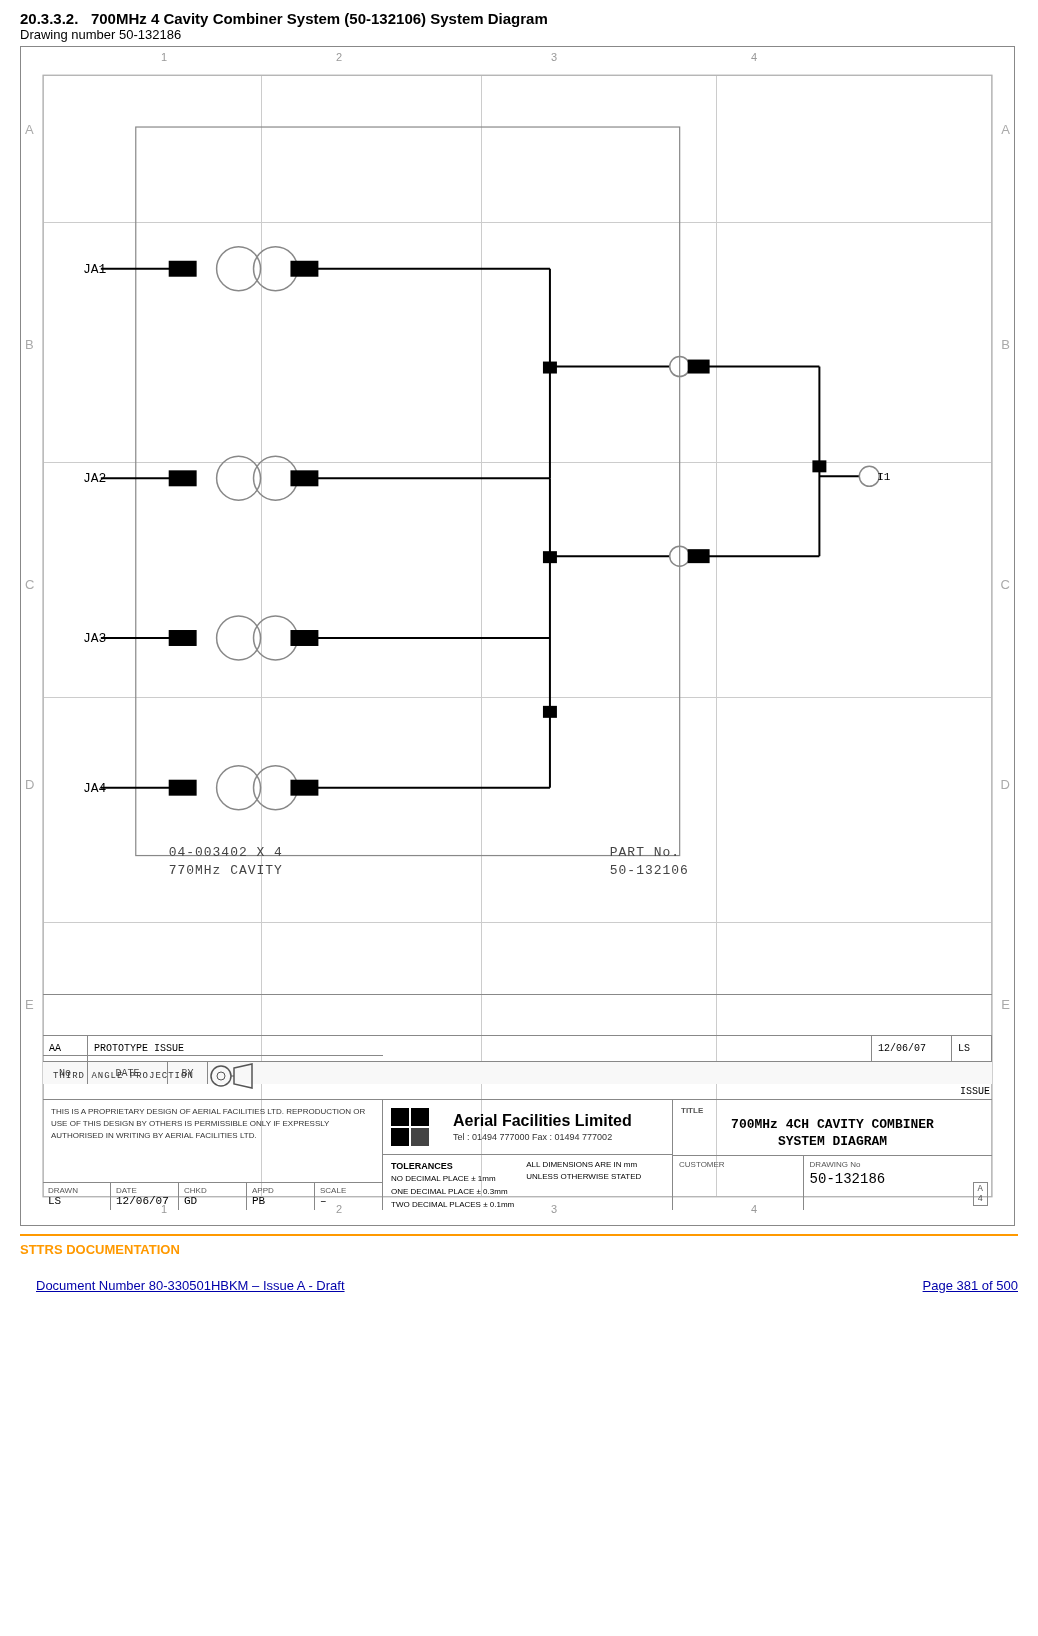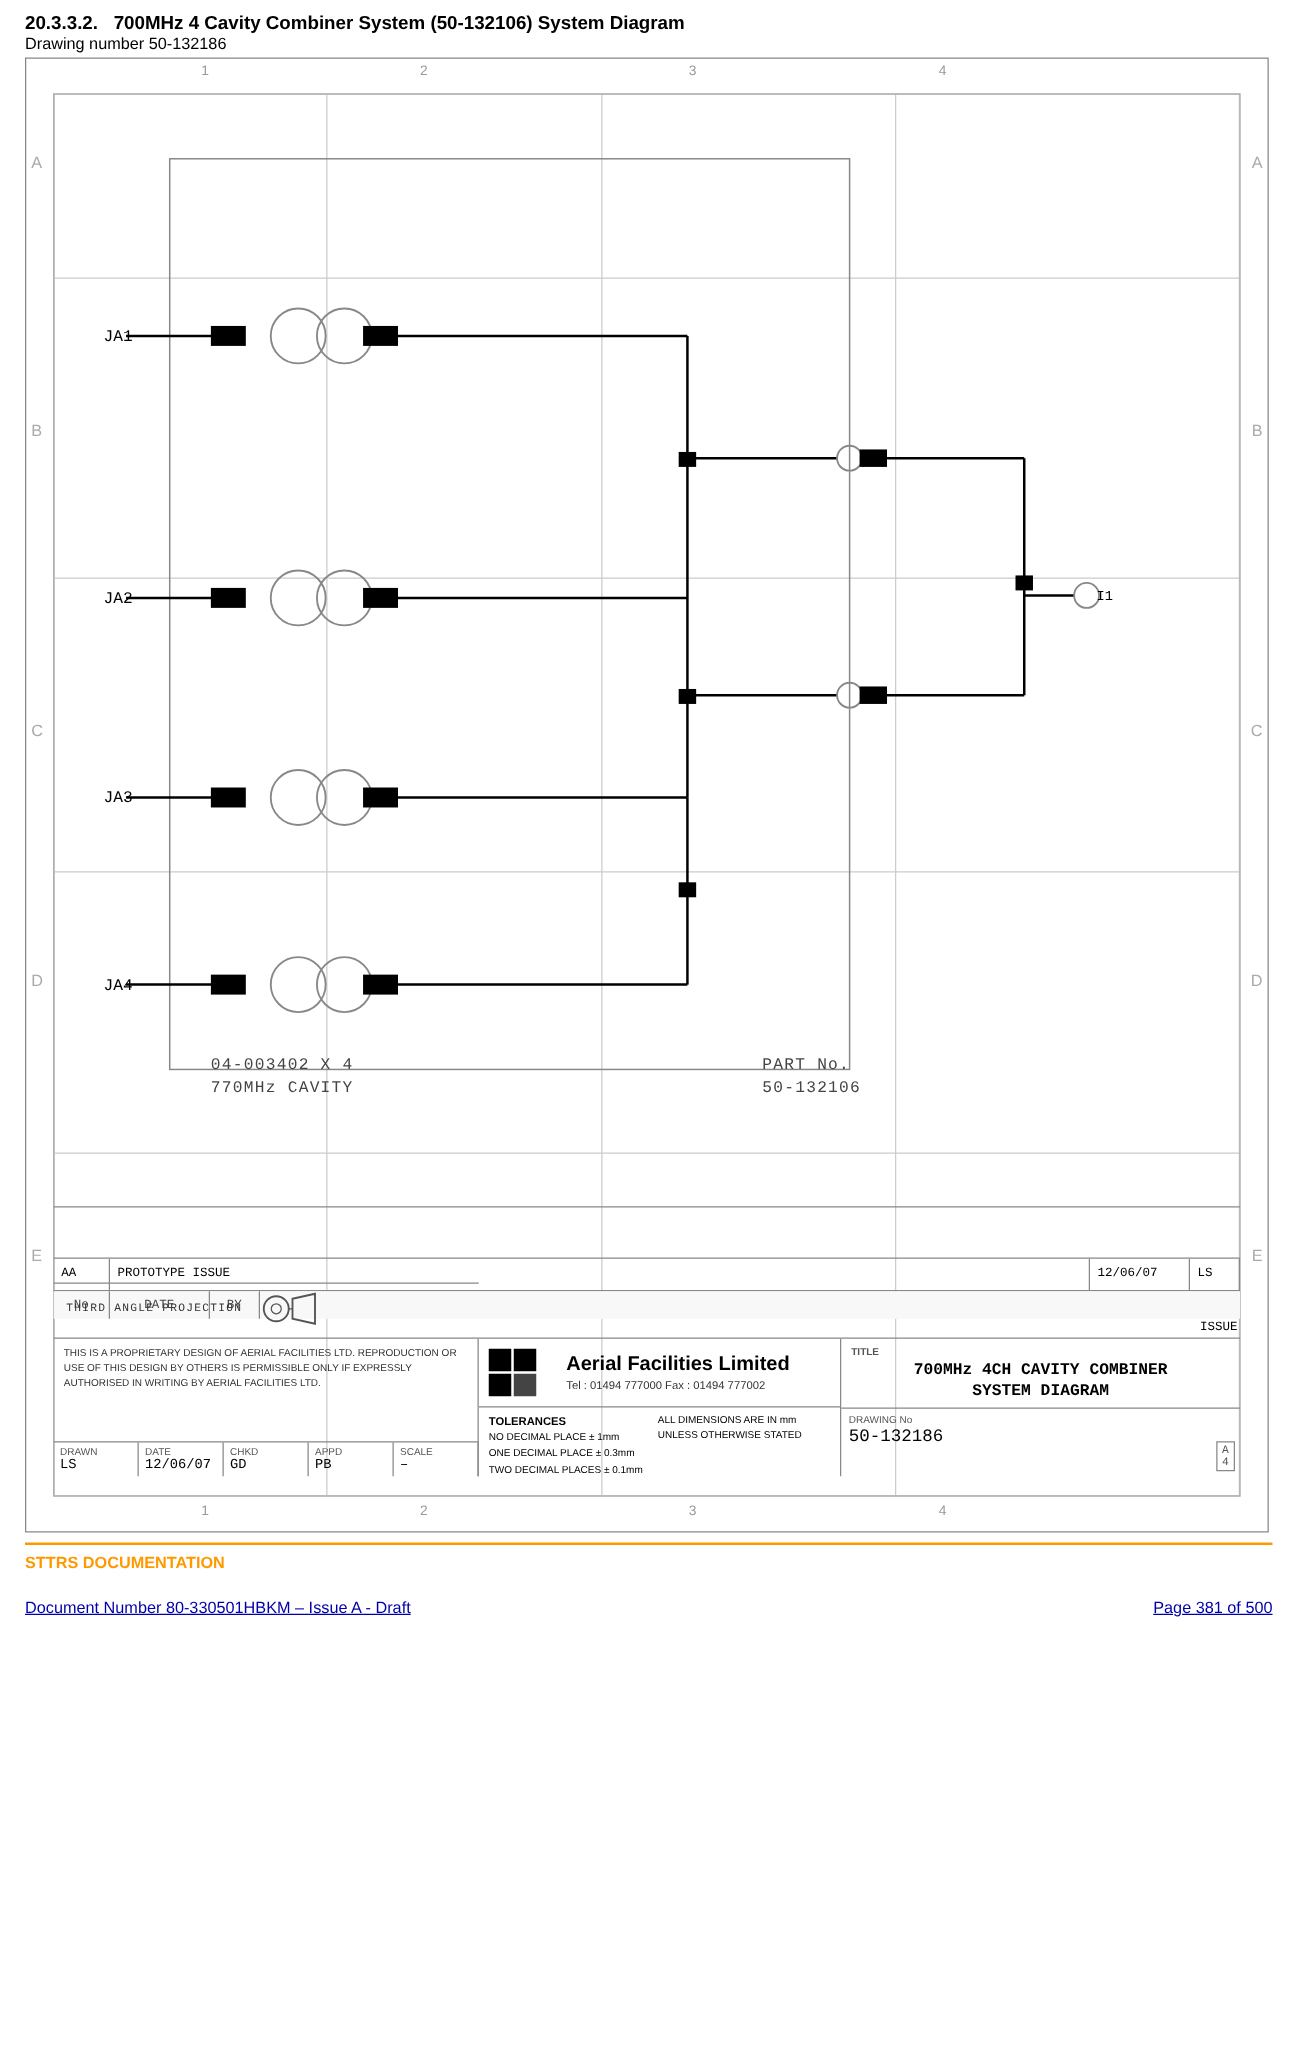--- a/index.html
+++ b/index.html
@@ -99,21 +99,21 @@
       position: absolute;
       top: 0;
       left: 0;
       width: 100%;
       height: 100%;
     }
 
     
     .title-block {
       position: absolute;
-      bottom: 44px;
+      bottom: 15px;
       left: 22px;
       right: 22px;
       height: 216px;
       border-top: 1px solid #888;
     }
 
     
     .issue-table {
       position: absolute;
       bottom: 110px;
@@ -347,20 +347,21 @@
     }
     .footer-bottom {
       display: flex;
       justify-content: space-between;
       align-items: center;
     }
     .doc-number {
       font-size: 13px;
       color: #00a;
       text-decoration: underline;
+      margin-left: 16px;
     }
     .page-num {
       font-size: 13px;
       color: #00a;
       text-decoration: underline;
     }
   </style>
 </head>
 <body>
 
@@ -585,20 +586,24 @@
           </div>
         </div>
 
         <div class="bottom-right">
           <div class="title-cell">
             <div>TITLE</div>
             <div class="title-value">700MHz 4CH CAVITY COMBINER</div>
             <div class="title-value">SYSTEM DIAGRAM</div>
           </div>
           <div class="customer-drawing-row">
+            <div class="customer-cell">
+              <div>CUSTOMER</div>
+              <div></div>
+            </div>
             <div class="drawing-no-cell">
               <div>DRAWING No</div>
               <div class="drawing-no-value">50-132186</div>
               <div class="issue-badge">
                 <div>A</div>
                 <div>4</div>
               </div>
             </div>
           </div>
         </div>

